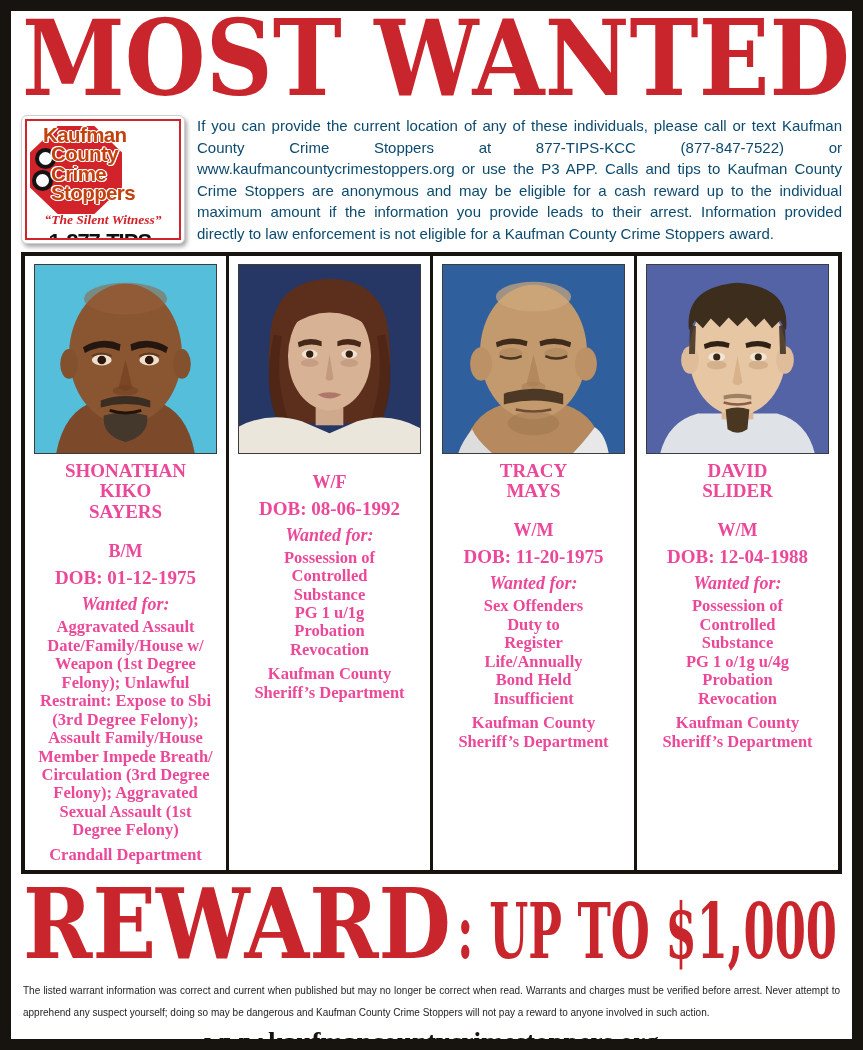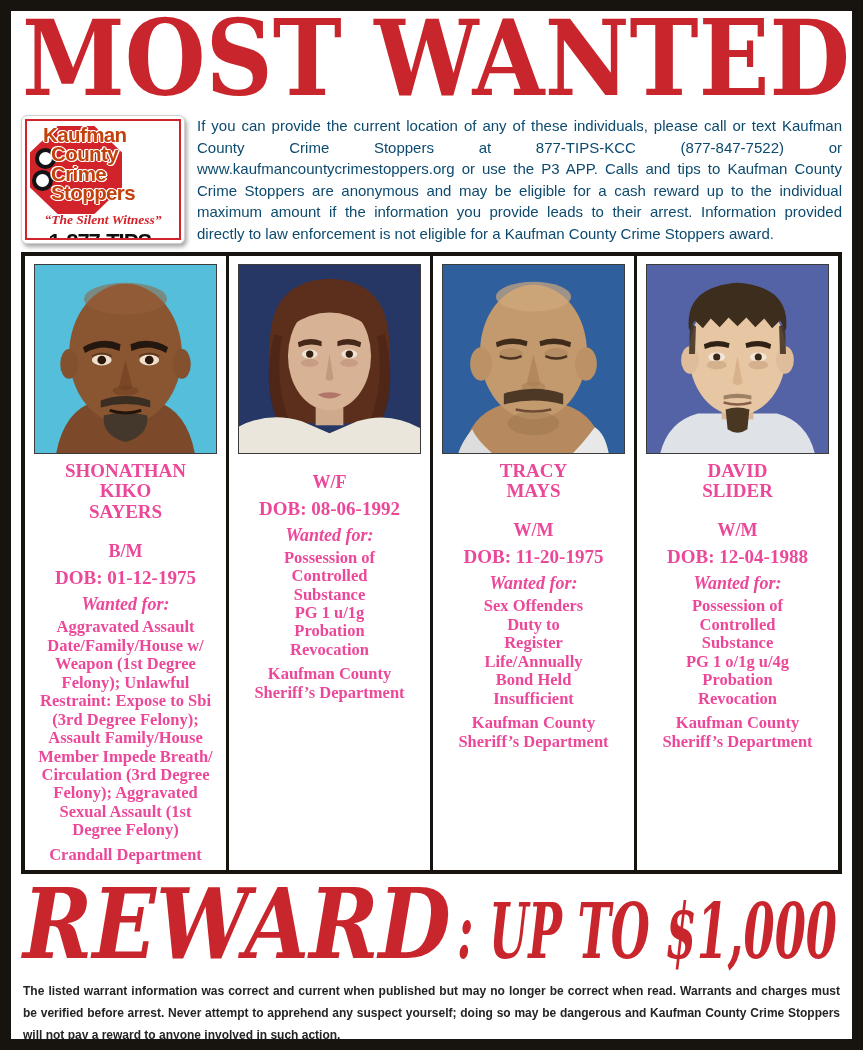--- a/index.html
+++ b/index.html
@@ -43,23 +43,23 @@
   .photo{display:block;width:calc(100% - 10px);height:190px;margin:0 auto;border:1.5px solid #3c3c3c;box-sizing:border-box;}
   .card .txt{font-family:"Liberation Serif",serif;font-weight:bold;color:#ec4899;}
   .pre{white-space:pre-line;}
   .s-name{font-size:19px;line-height:1.1;margin-top:7px;}
   .s-race{font-size:18px;margin-top:18px;}
   .s-dob{font-size:19px;margin-top:5px;}
   .s-wanted{font-size:18px;margin-top:5px;font-style:italic;}
   .s-charges{font-size:16.5px;line-height:1.12;margin-top:3px;}
   .s-dept{font-size:16.5px;line-height:1.12;margin-top:6px;}
   
-  .reward{margin:8px 0 0 2px;line-height:0;font-style:italic;}
-  
-  .disclaimer{margin:6px 4px 0 4px;color:#242424;font-size:12px;line-height:22px;text-align:justify;font-weight:bold;}
+  .reward{margin:8px 0 0 2px;line-height:0;}
+  
+  .disclaimer{margin:6px 4px 0 4px;color:#242424;font-size:10px;line-height:22px;text-align:justify;}
   .website{text-align:center;font-family:"Liberation Serif",serif;font-weight:bold;font-size:27px;color:#17130f;margin-top:3px;}
 </style>
 </head>
 <body>
 
 <div class="poster">
 
   <div class="title-wrap">
     <svg width="836" height="96" viewBox="0 0 836 96">
       <text x="3" y="80" font-family="DejaVu Serif, serif" font-weight="bold" font-size="104" fill="#c9252c" textLength="828" lengthAdjust="spacingAndGlyphs">MOST WANTED</text>

